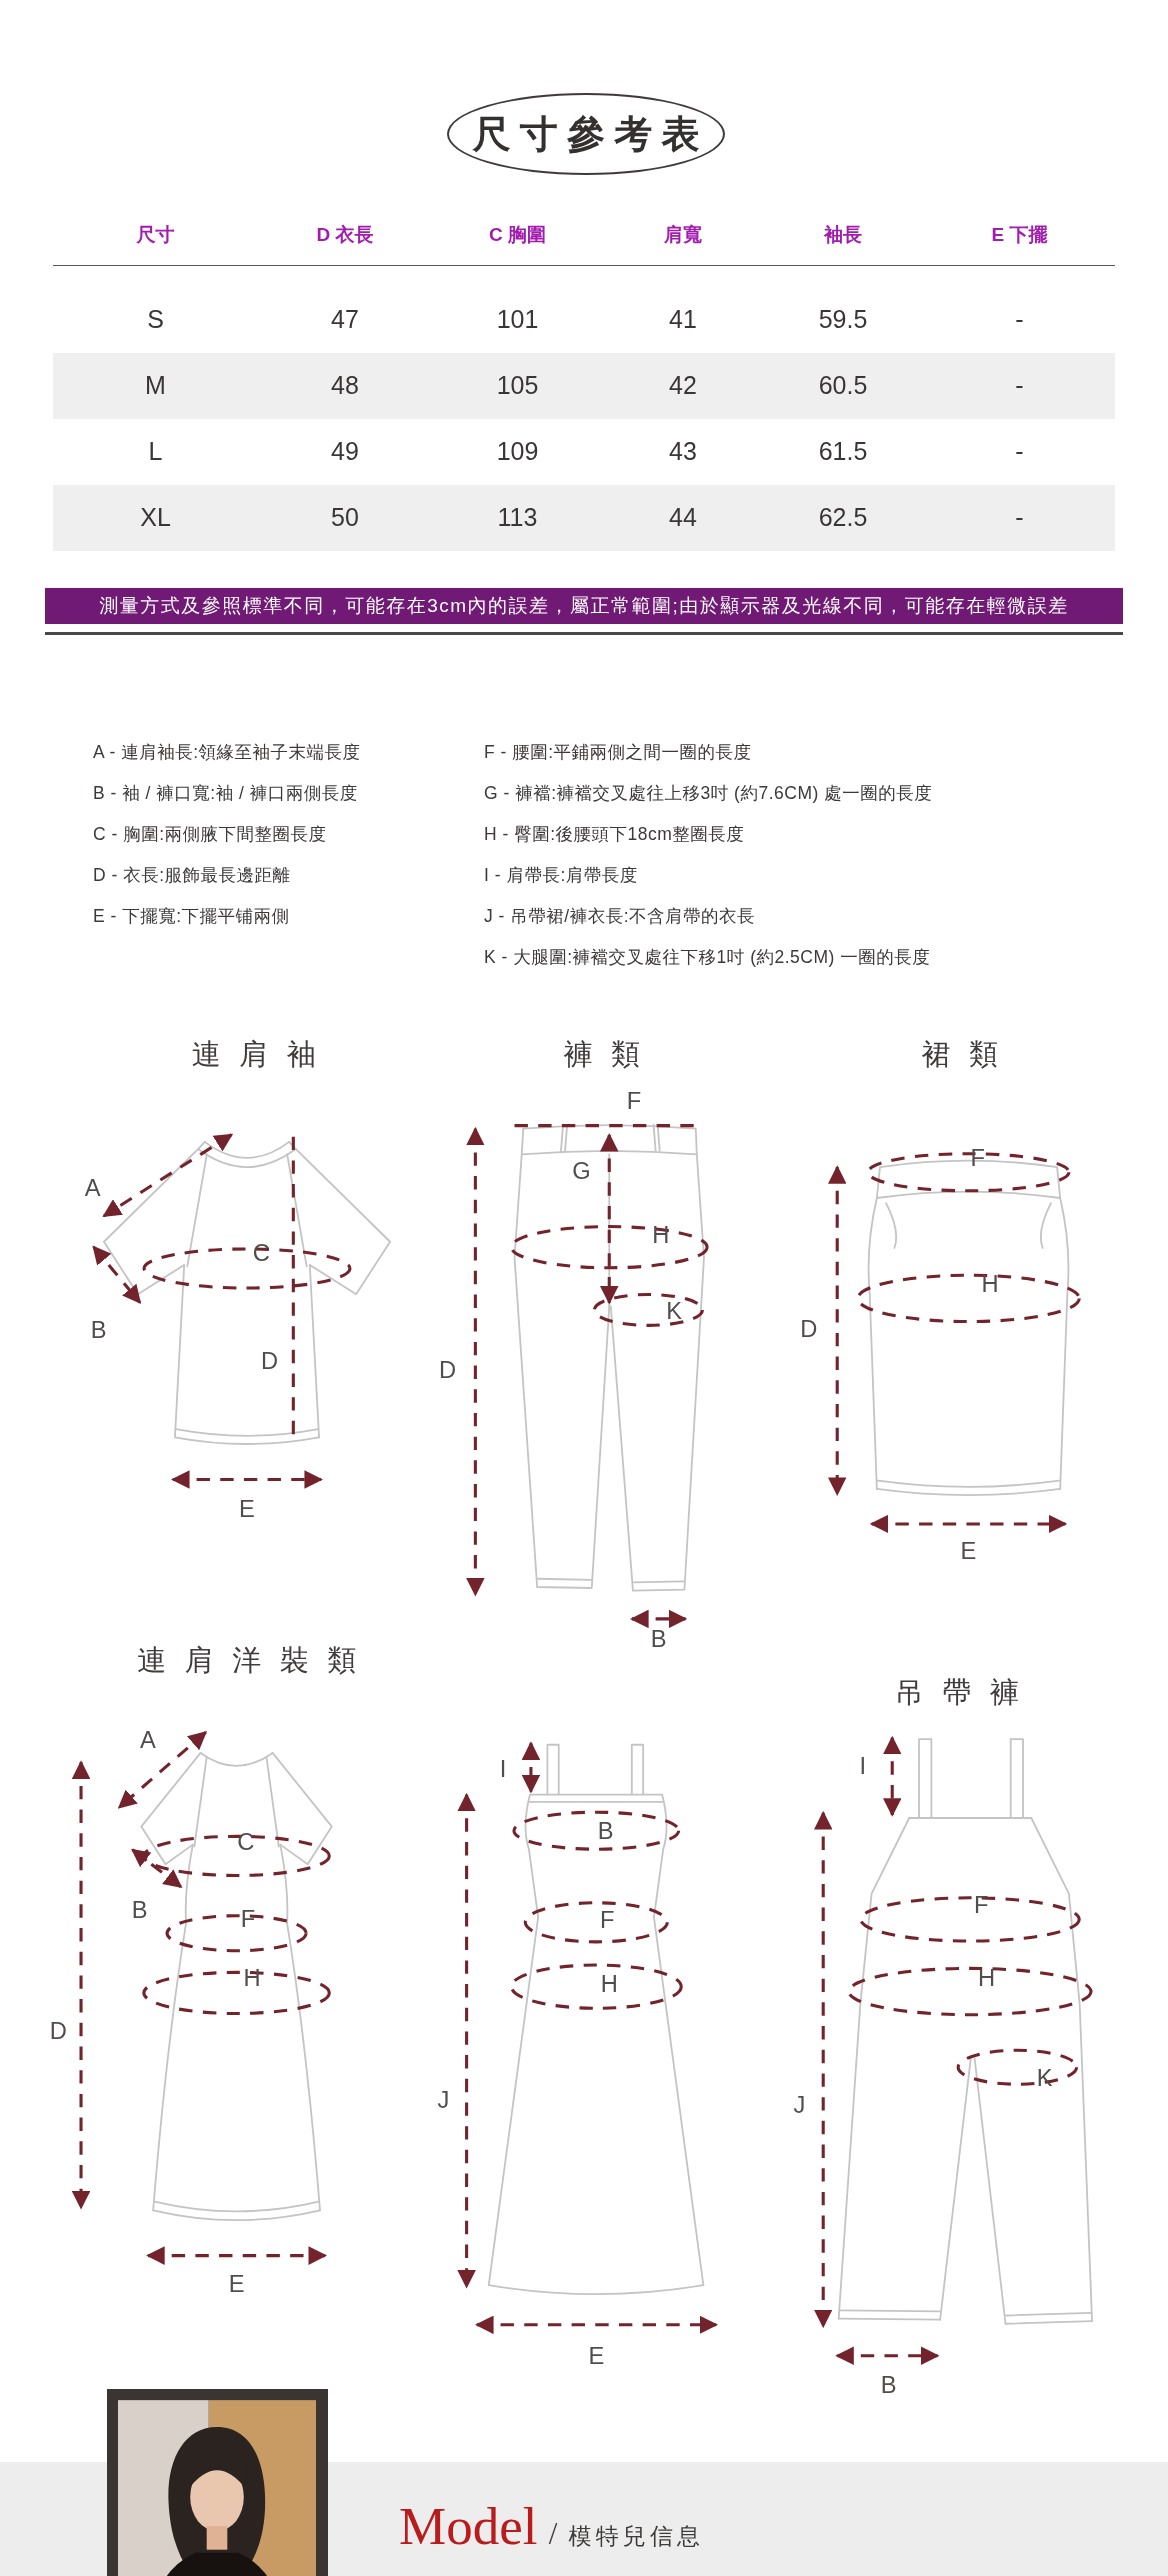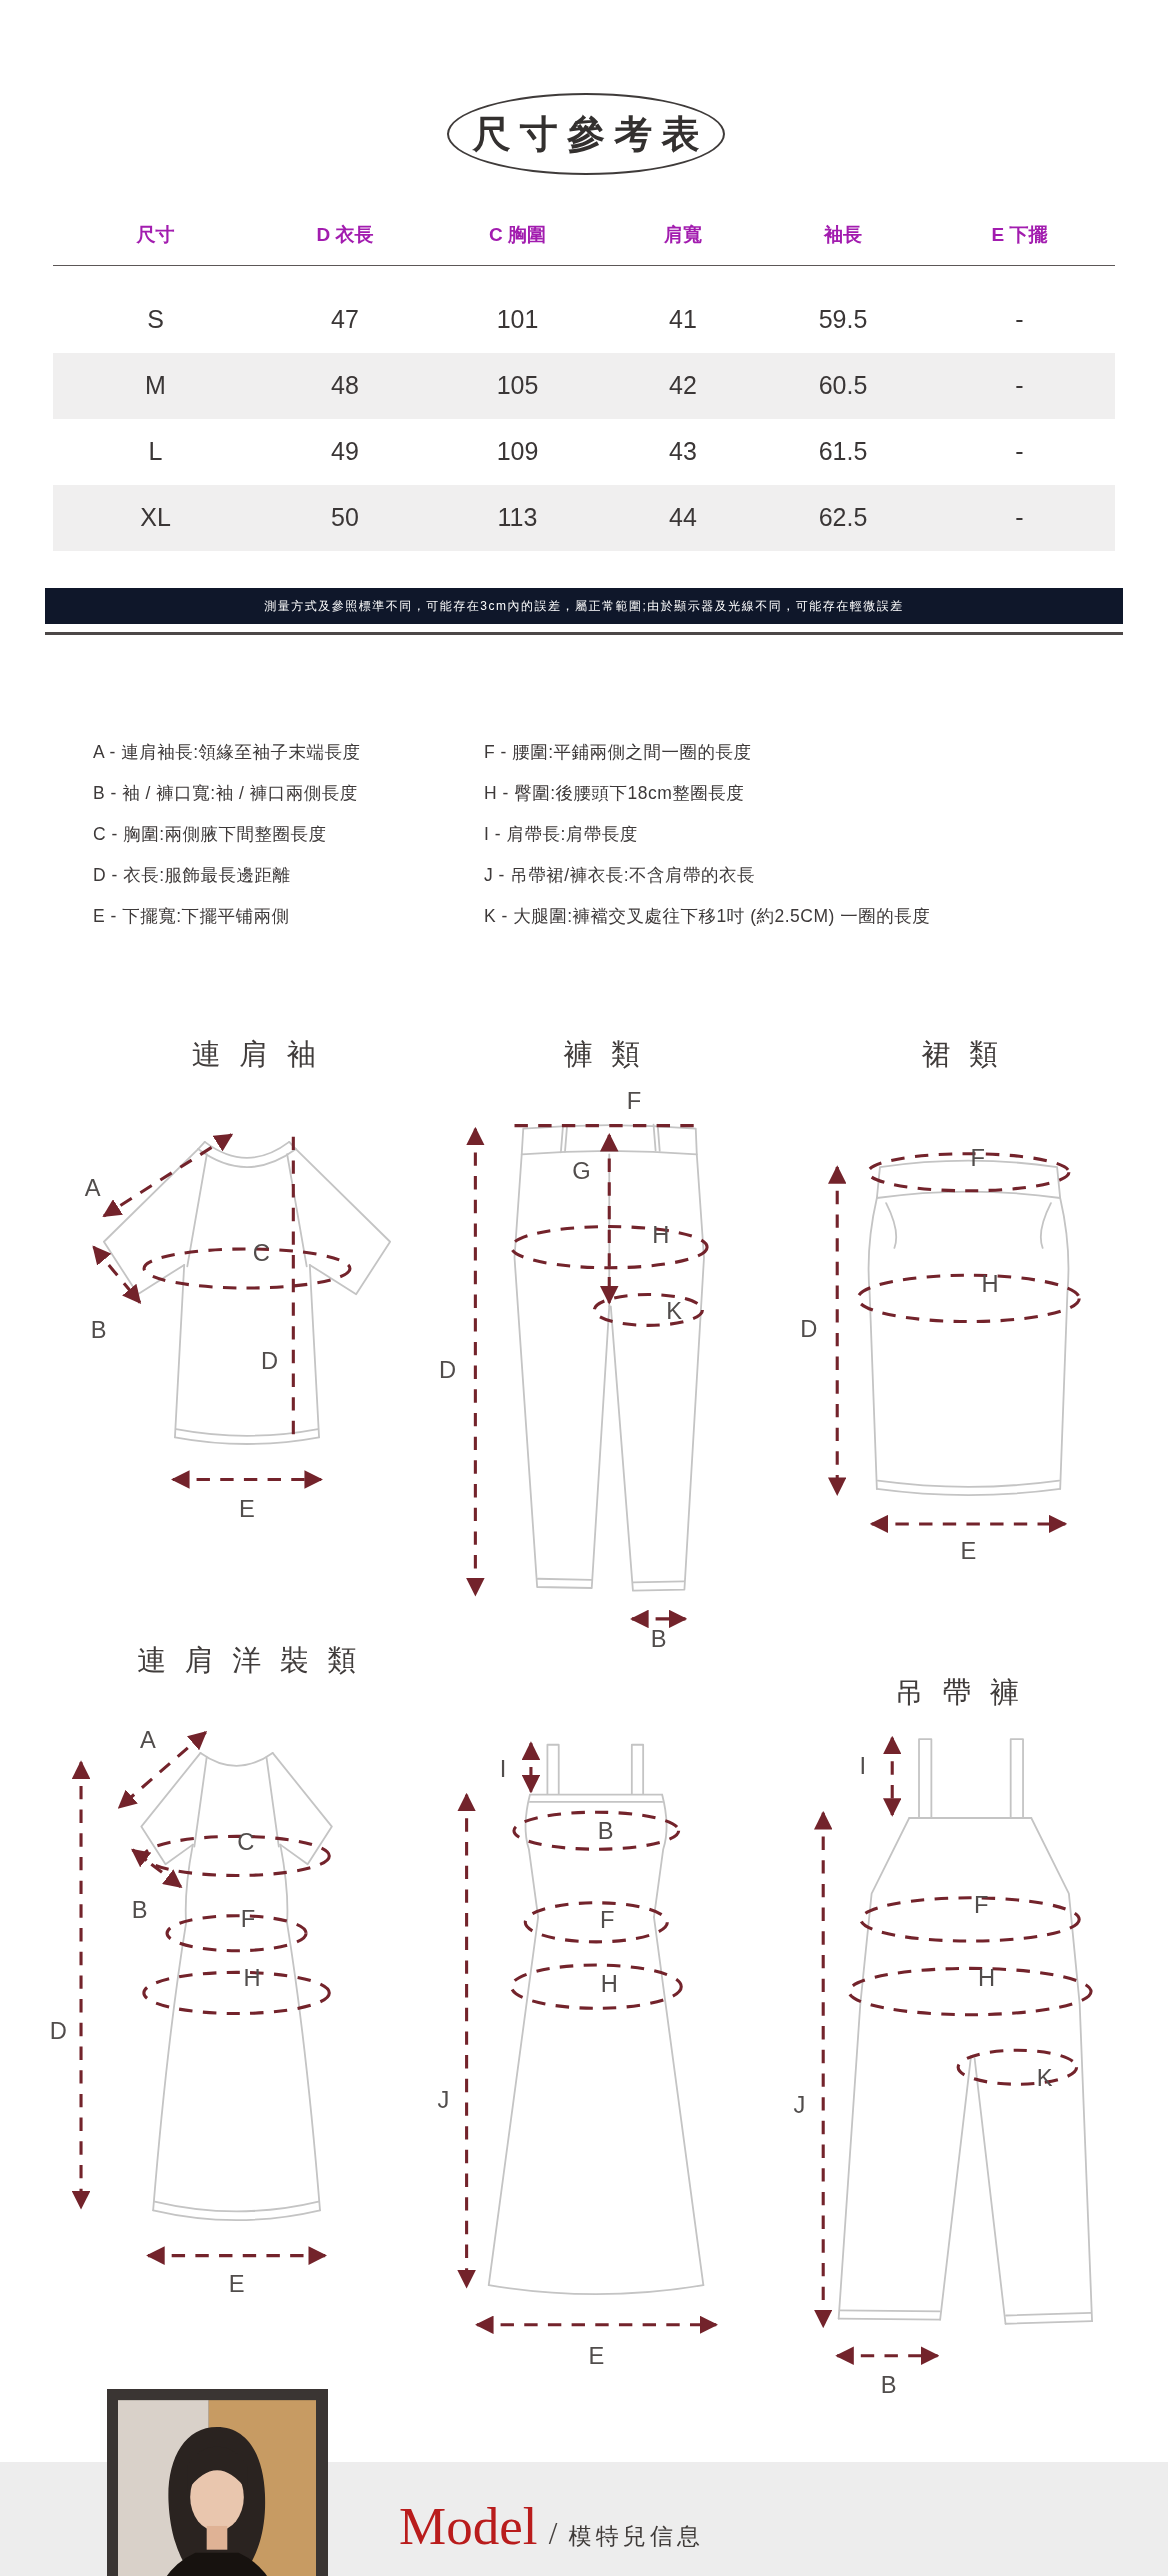--- a/index.html
+++ b/index.html
@@ -15,22 +15,22 @@
   
   .size-table{left:53px;top:205px;width:1062px;}
   .thead,.trow{display:grid;grid-template-columns:205px 174px 171px 160px 160px 193px;align-items:center;}
   .thead{height:60px;border-bottom:1.5px solid #5c5757;font-size:19px;font-weight:600;color:#a21caf;}
   .tbody{margin-top:20.6px;}
   .trow{height:66px;font-size:25px;color:#3a3636;}
   .trow.alt{background:#f0efef;}
   .cell{text-align:center;}
 
   
-  .banner{left:45px;top:588px;width:1078px;height:36px;background:#0f172a;color:#ffffff;
-          display:flex;align-items:center;justify-content:center;font-size:12px;letter-spacing:1.5px;}
+  .banner{left:45px;top:588px;width:1078px;height:36px;background:#701a75;color:#ffffff;
+          display:flex;align-items:center;justify-content:center;font-size:19px;letter-spacing:1.5px;}
   .divider{left:45px;top:632px;width:1078px;height:2.6px;background:#4c4747;}
 
   
   .legend{font-size:17.5px;line-height:41px;color:#3d3939;letter-spacing:0.5px;white-space:nowrap;}
   .legend-left{left:93px;top:732px;}
   .legend-right{left:484px;top:732px;}
 
   
   .dtitle{font-size:29px;letter-spacing:18.5px;padding-left:18.5px;color:#403c3b;text-align:center;white-space:nowrap;}
   .g{fill:none;stroke:#c4c4c4;stroke-width:3.5;stroke-linejoin:round;stroke-linecap:round;}
@@ -107,20 +107,21 @@
 
   <div class="abs legend legend-left">
     <div>A - 連肩袖長:領緣至袖子末端長度</div>
     <div>B - 袖 / 褲口寬:袖 / 褲口兩側長度</div>
     <div>C - 胸圍:兩側腋下間整圈長度</div>
     <div>D - 衣長:服飾最長邊距離</div>
     <div>E - 下擺寬:下擺平铺兩側</div>
   </div>
   <div class="abs legend legend-right">
     <div>F - 腰圍:平鋪兩側之間一圈的長度</div>
+    <div>G - 褲襠:褲襠交叉處往上移3吋 (約7.6CM) 處一圈的長度</div>
     <div>H - 臀圍:後腰頭下18cm整圈長度</div>
     <div>I - 肩帶長:肩帶長度</div>
     <div>J - 吊帶裙/褲衣長:不含肩帶的衣長</div>
     <div>K - 大腿圍:褲襠交叉處往下移1吋 (約2.5CM) 一圈的長度</div>
   </div>
 
   <div class="abs dtitle" style="left:90px;top:1035px;width:309px;">連肩袖</div>
   <div class="abs dtitle" style="left:438px;top:1035px;width:309px;">褲類</div>
   <div class="abs dtitle" style="left:796px;top:1035px;width:309px;">裙類</div>
   <div class="abs dtitle" style="left:57px;top:1626px;width:361px;margin-top:15px;">連肩洋裝類</div>

